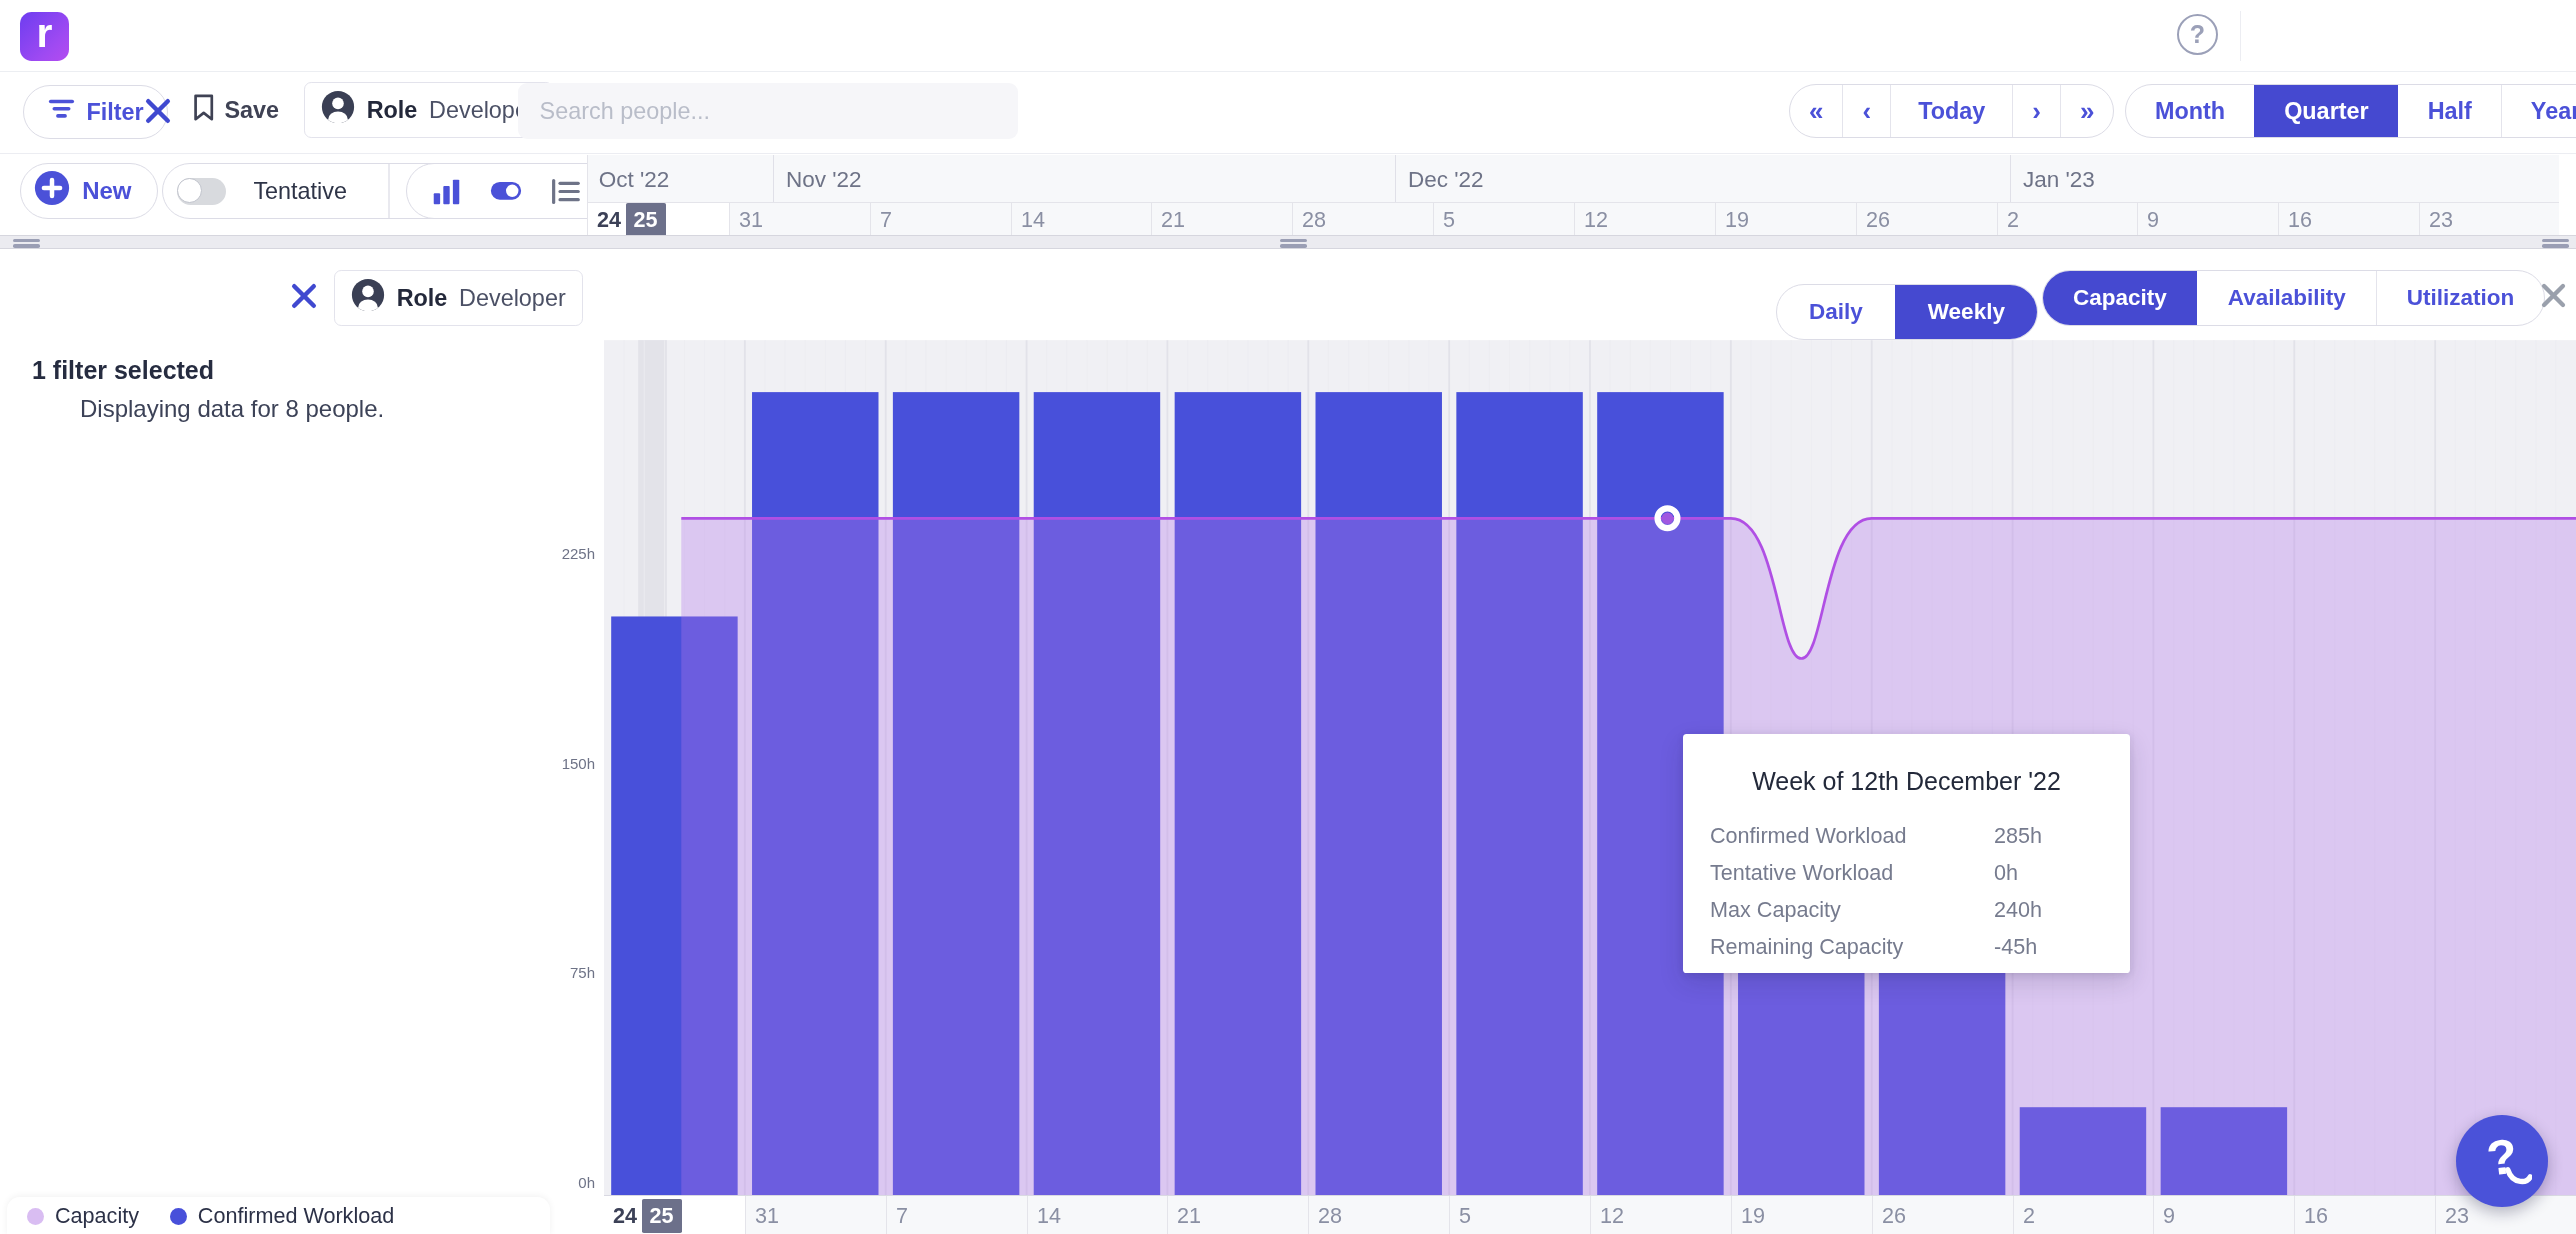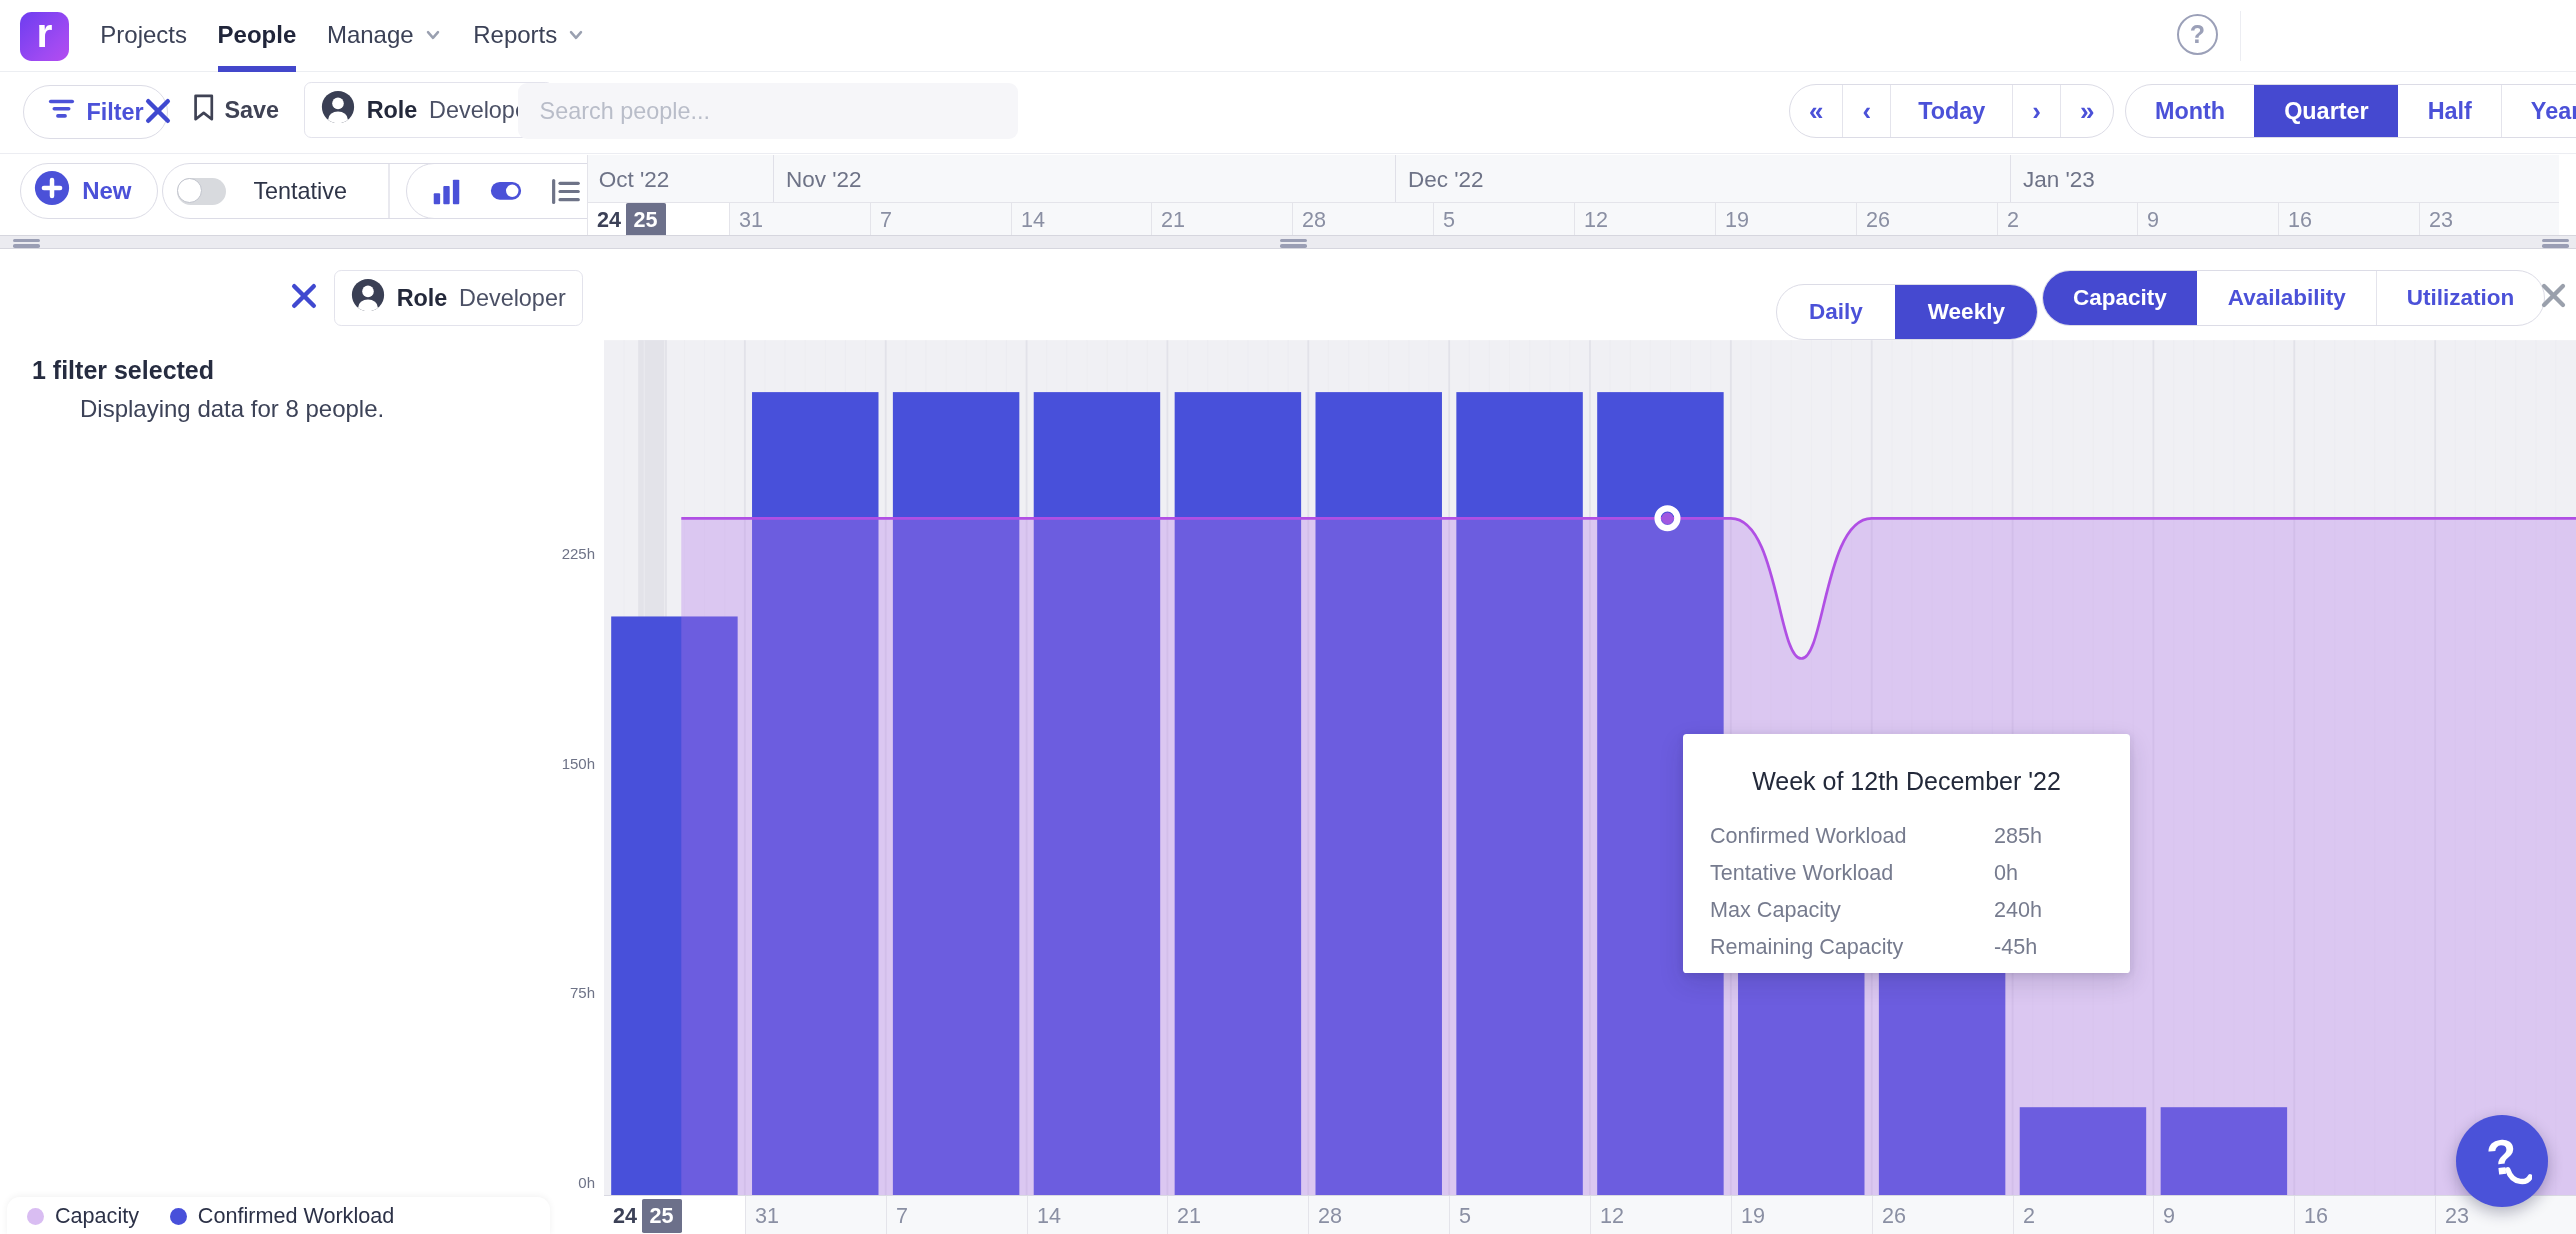--- a/index.html
+++ b/index.html
@@ -99,44 +99,20 @@
 </style>
 </head>
 <body>
 
 <div class="page">
 
   <header class="top-nav">
     <div class="logo">
         <span>r</span>
       </div>
-    <nav class="nav-items">
-        <div class="nav-item">
-          <span>Projects</span>
-        </div>
-        <div class="nav-item active">
-          <span>People</span>
-        </div>
-        <div class="nav-item">
-          <span>Manage</span>
-          <span class="nav-chevron">
-            <svg width="20" height="20" viewBox="0 0 28 28">
-              <polyline points="7,10 14,18 21,10" fill="none" stroke="#9aa0b0" stroke-width="3.5" stroke-linecap="round" stroke-linejoin="round"></polyline>
-            </svg>
-          </span>
-        </div>
-        <div class="nav-item">
-          <span>Reports</span>
-          <span class="nav-chevron">
-            <svg width="20" height="20" viewBox="0 0 28 28">
-              <polyline points="7,10 14,18 21,10" fill="none" stroke="#9aa0b0" stroke-width="3.5" stroke-linecap="round" stroke-linejoin="round"></polyline>
-            </svg>
-          </span>
-        </div>
-      </nav>
     <div class="nav-help">
         <span>?</span>
       </div>
     <div class="nav-divider"></div>
   </header>
 
   <div class="pill filter-btn">
     <span><svg width="27" height="23.4" viewBox="0 0 30 26">
           <g stroke="#4b51d8" stroke-width="4" stroke-linecap="round">
             <line x1="3" y1="5" x2="27" y2="5"></line>
@@ -341,21 +317,21 @@
             <line x1="29" y1="7" x2="7" y2="29"></line>
           </g>
         </svg></span>
   </div>
 
   <div class="summary-title">1 filter selected</div>
   <div class="summary-text">Displaying data for 8 people.</div>
 
   <div id="y-axis-labels">
       <div class="y-tick" style="top:1174px">0h</div>
-      <div class="y-tick" style="top:984px">75h</div>
+      <div class="y-tick" style="top:964px">75h</div>
       <div class="y-tick" style="top:755px">150h</div>
       <div class="y-tick" style="top:545px">225h</div>
     </div>
 
   <div class="plot">
     <svg id="chart-svg" width="1972" height="856" viewBox="0 0 2194 952">
         <rect x="0" y="0" width="2194" height="952" fill="#f0f0f4"></rect>
         <rect x="38" y="0" width="32" height="952" fill="#e3e3e9"></rect>
         <line x1="22.39" y1="0" x2="22.39" y2="952" stroke="#ececf1" stroke-width="1"></line>
         <line x1="44.78" y1="0" x2="44.78" y2="952" stroke="#ececf1" stroke-width="1"></line>

